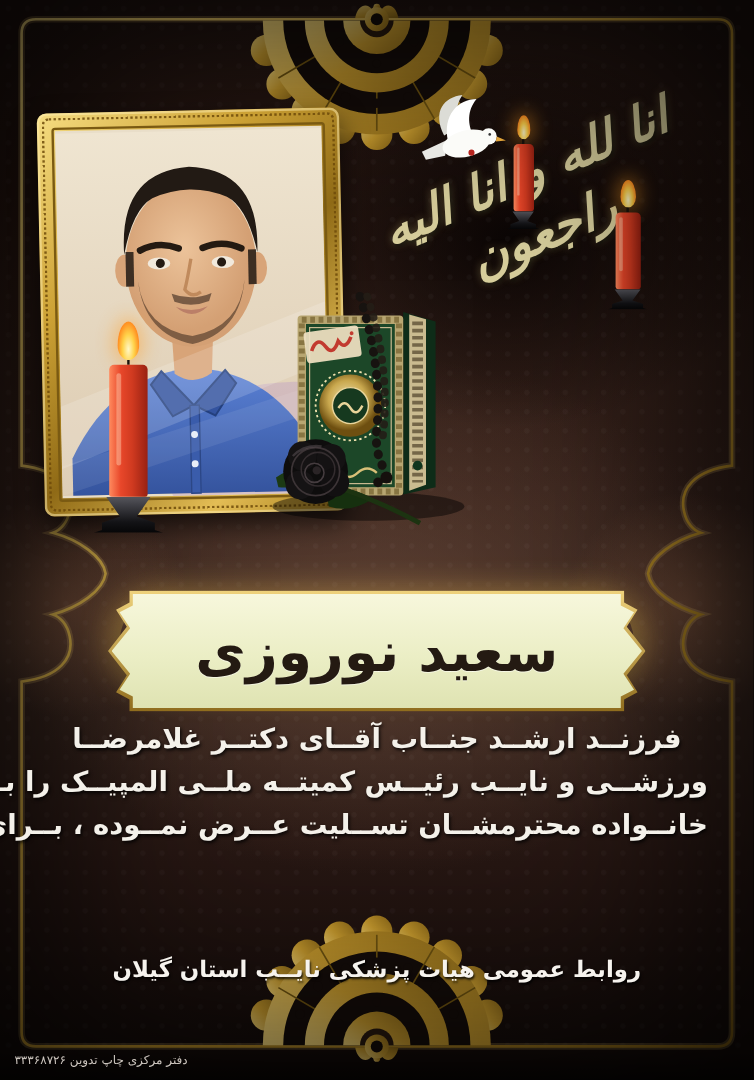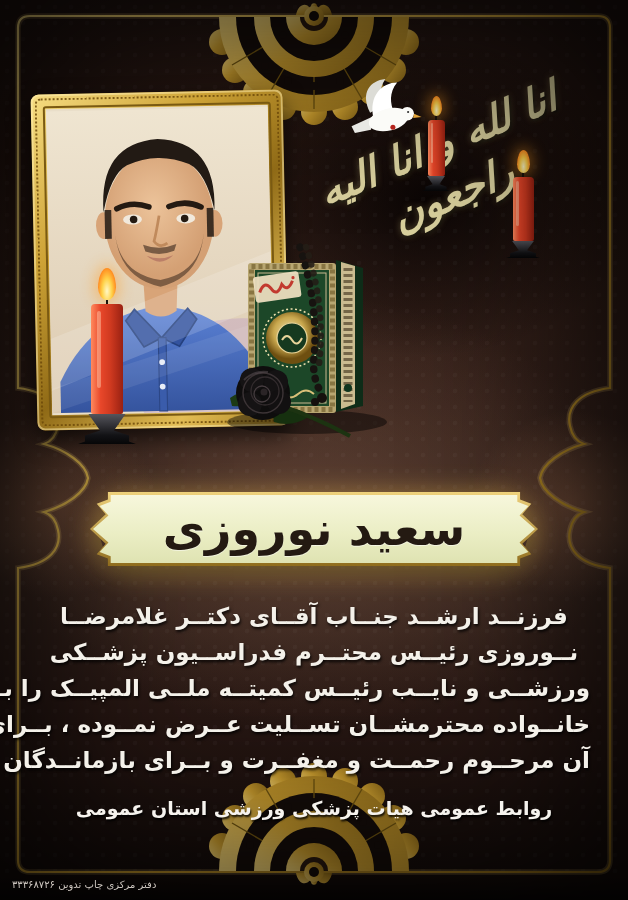--- a/index.html
+++ b/index.html
@@ -66,21 +66,21 @@
 
   .still-life{position:absolute;left:222px;top:238px;width:190px;height:210px;z-index:8;}
   .dove{position:absolute;left:344px;top:74px;width:86px;height:76px;z-index:5;}
 
   
   .headline{position:absolute;left:0;right:0;top:438px;text-align:center;direction:rtl;
     color:#fdfcf8;font-size:27px;font-weight:bold;z-index:10;
     text-shadow:1px 2px 3px rgba(0,0,0,.9),0 0 10px rgba(0,0,0,.6);}
   .banner-glow{position:absolute;left:100px;top:500px;width:428px;height:66px;border-radius:40px;
     box-shadow:0 0 26px 8px rgba(238,190,85,.45), 0 6px 16px rgba(0,0,0,.6);z-index:9;}
-  .banner{position:absolute;left:90px;top:492px;width:448px;height:74px;z-index:10;
+  .banner{position:absolute;left:90px;top:492px;width:448px;height:101px;z-index:10;
     background:linear-gradient(180deg,#efd27c,#8f6c1d);
     clip-path:polygon(4% 0%,96% 0%,96% 10%,98.5% 16%,96.5% 30%,100% 50%,96.5% 70%,98.5% 84%,96% 90%,96% 100%,4% 100%,4% 90%,1.5% 84%,3.5% 70%,0% 50%,3.5% 30%,1.5% 16%,4% 10%);}
   .banner-inner{position:absolute;inset:3px;display:flex;align-items:center;justify-content:center;
     background:linear-gradient(180deg,#f7f7dc 0%,#ebeec5 55%,#dfe3b2 100%);
     clip-path:polygon(4% 0%,96% 0%,96% 10%,98.5% 16%,96.5% 30%,100% 50%,96.5% 70%,98.5% 84%,96% 90%,96% 100%,4% 100%,4% 90%,1.5% 84%,3.5% 70%,0% 50%,3.5% 30%,1.5% 16%,4% 10%);}
   .deceased-name{direction:rtl;color:#241a12;font-size:46px;font-weight:bold;letter-spacing:-1px;text-shadow:0 1px 0 rgba(255,255,255,.5);}
 
   .body-text{position:absolute;left:38px;right:38px;top:598px;z-index:10;direction:rtl;text-align:center;}
   .body-line{color:#f4f1ea;font-size:23px;font-weight:bold;line-height:36px;white-space:nowrap;
     text-shadow:1px 2px 3px rgba(0,0,0,.85);}
@@ -295,23 +295,21 @@
 
   <div class="banner-glow"></div>
   <div class="banner">
     <div class="banner-inner">
       <span class="deceased-name">سعید نوروزی</span>
     </div>
   </div>
 
   <div class="body-text">
     <div class="body-line">فرزنــد ارشــد جنــاب آقــای دکتــر غلامرضــا</div>
-    <div class="body-line">نــوروزی رئیــس محتــرم فدراســیون پزشــکی</div>
     <div class="body-line">ورزشــی و نایــب رئیــس کمیتــه ملــی المپیــک را بــه</div>
     <div class="body-line">خانــواده محترمشــان تســلیت عــرض نمــوده ، بــرای</div>
-    <div class="body-line">آن مرحــوم رحمــت و مغفــرت و بــرای بازمانــدگان</div>
-  </div>
-
-  <div class="footer-credit">روابط عمومی هیات پزشکی ورزشی استان عمومی</div>
+  </div>
+
+  <div class="footer-credit">روابط عمومی هیات پزشکی نایــب استان گیلان</div>
   <div class="print-office">دفتر مرکزی چاپ تدوین  ۳۳۳۶۸۷۲۶</div>
 
   <div class="vignette"></div>
 </div>
 
 </body></html>

